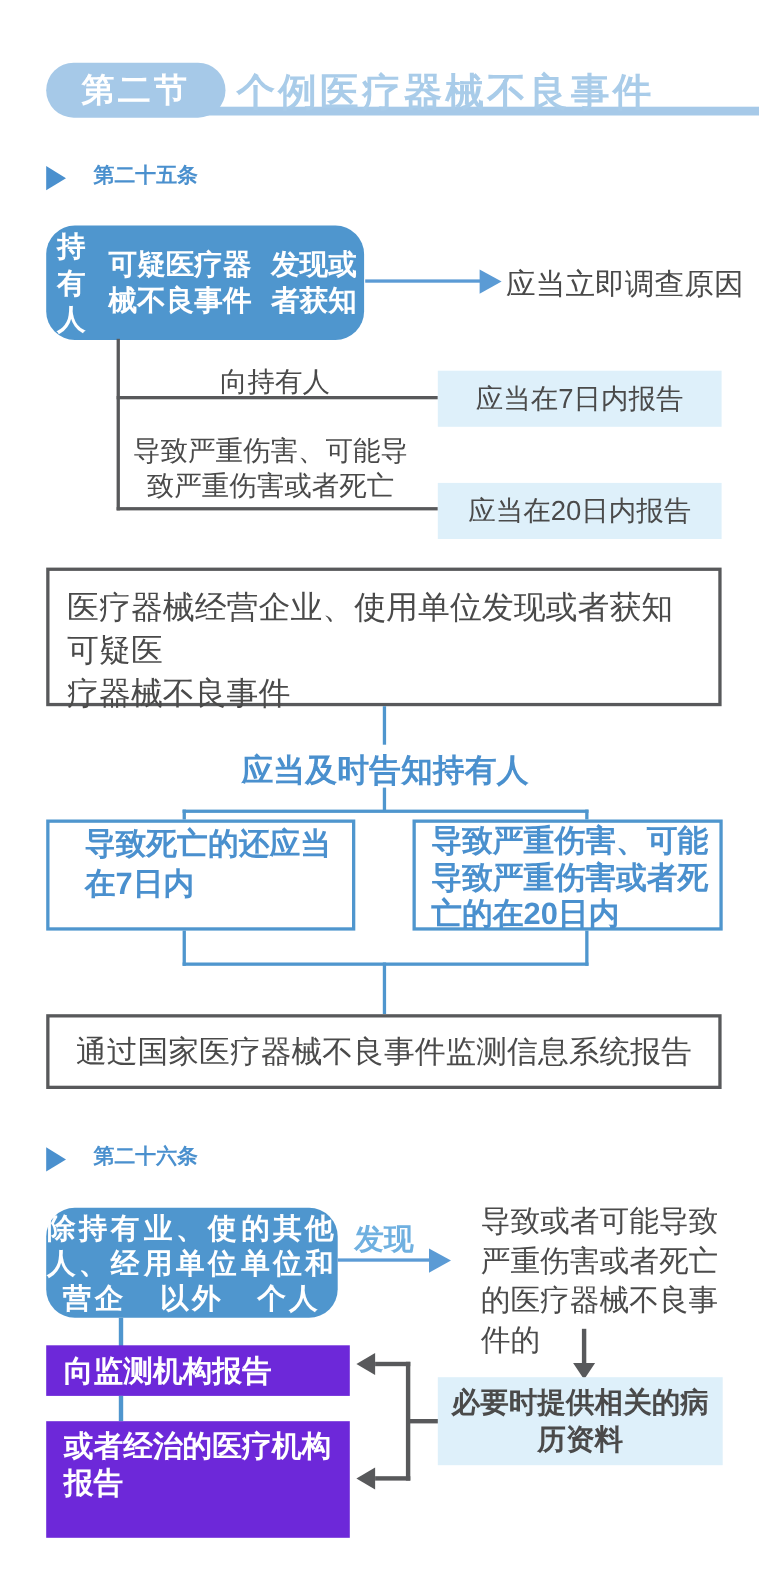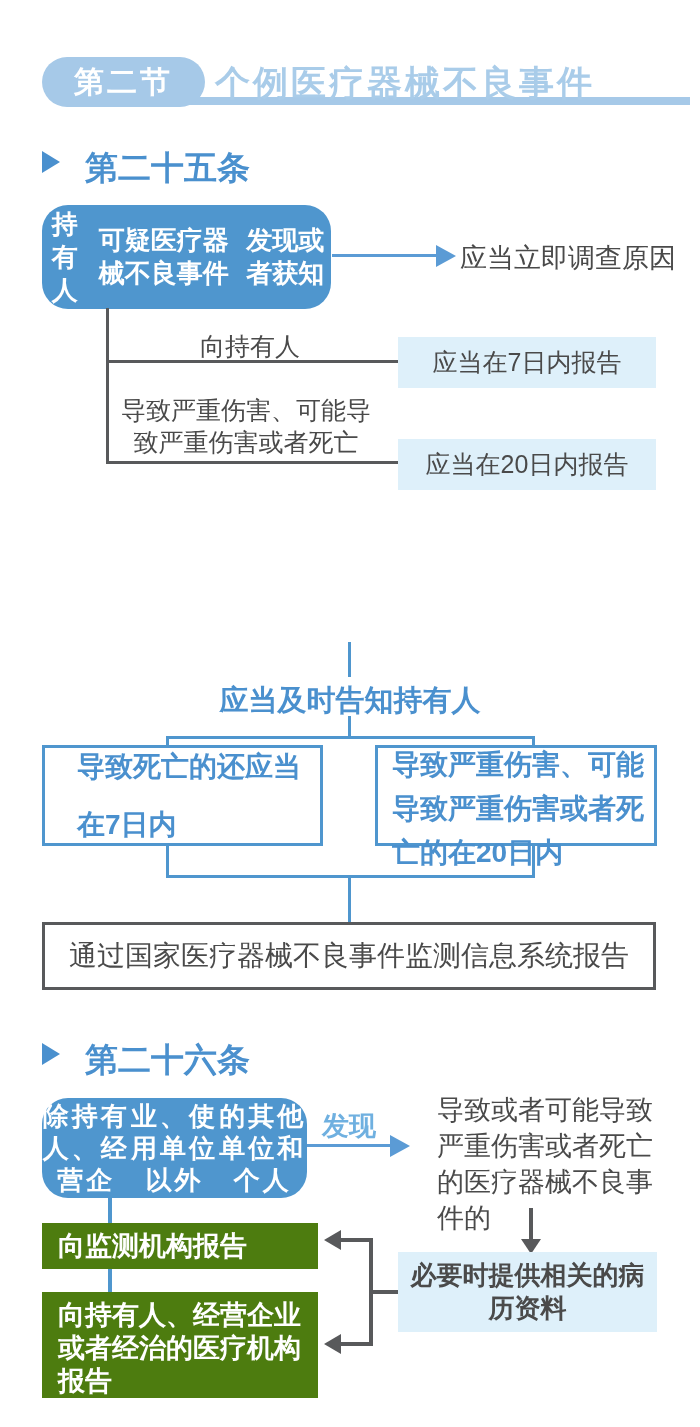--- a/index.html
+++ b/index.html
@@ -8,33 +8,33 @@
     font-family:"Liberation Sans","DejaVu Sans",sans-serif;
   }
   .abs{position:absolute;}
   
   .badge{left:42px;top:57px;width:163px;height:50px;background:#a6c9e8;border-radius:25px;
     display:flex;align-items:center;justify-content:center;color:#fff;font-size:30px;font-weight:bold;letter-spacing:3px;z-index:2;}
   .title-underline{left:183px;top:97px;width:507px;height:8px;background:#a6c9e8;z-index:1;}
   .section-title{left:215px;top:60px;font-size:35px;font-weight:bold;color:#a9cce9;letter-spacing:3px;z-index:2;white-space:nowrap;}
   
   .tri-right{width:0;height:0;border-top:11px solid transparent;border-bottom:11px solid transparent;border-left:18px solid #4a90ce;}
-  .art-heading{font-size:33px;font-weight:bold;color:#4a90ce;white-space:nowrap;}
+  .art-heading{font-size:19px;font-weight:bold;color:#4a90ce;white-space:nowrap;}
   
   .gline{background:#58595b;}
   .bline{background:#4f96ce;}
   .aline{background:#5b9bd5;}
   
   .bluebox{background:#4f96ce;border-radius:26px;color:#fff;font-weight:bold;
     display:flex;flex-direction:row;align-items:center;justify-content:center;text-align:center;}
   .lightbox{background:#def0fa;color:#4a4a4a;display:flex;flex-direction:column;align-items:center;justify-content:center;text-align:center;font-weight:500;}
   .outline-gray{background:#fff;border:3px solid #58595b;color:#4a4a4a;font-weight:500;box-sizing:border-box;}
   .outline-blue{background:#fff;border:3px solid #4f96ce;color:#4a90ce;font-weight:bold;box-sizing:border-box;
-    display:flex;flex-direction:column;justify-content:space-between;gap:11px;}
-  .fillblue{background:#4d7c0f;color:#fff;font-weight:bold;box-sizing:border-box;}
+    display:flex;flex-direction:column;justify-content:flex-start;}
+  .fillblue{background:#6d28d9;color:#fff;font-weight:bold;box-sizing:border-box;}
   .graytext{color:#4a4a4a;font-weight:500;}
   .bluetext{color:#4a90ce;font-weight:bold;}
   .line-block span{display:block;}
   
   .head-right-blue{width:0;height:0;border-top:11px solid transparent;border-bottom:11px solid transparent;border-left:20px solid #5b9bd5;}
   .head-left-gray{width:0;height:0;border-top:10px solid transparent;border-bottom:10px solid transparent;border-right:17px solid #58595b;}
   .head-down-gray{width:0;height:0;border-left:10px solid transparent;border-right:10px solid transparent;border-top:15px solid #58595b;}
 </style>
 </head>
 <body>
@@ -70,20 +70,24 @@
 
   <div class="abs graytext line-block" style="left:100px;top:394px;width:292px;text-align:center;font-size:25px;line-height:32px;">
     <span>导致严重伤害、可能导</span>
     <span>致严重伤害或者死亡</span>
   </div>
   <div class="abs gline" style="left:106px;top:461px;width:292px;height:3px;"></div>
   <div class="abs lightbox" style="left:398px;top:439px;width:258px;height:51px;font-size:25px;">
     <span>应当在20日内报告</span>
   </div>
 
+  <div class="abs outline-gray line-block" style="left:42px;top:516px;width:614px;height:126px;padding:15px 16px;font-size:29px;line-height:39px;">
+    <span>医疗器械经营企业、使用单位发现或者获知可疑医</span>
+    <span>疗器械不良事件</span>
+  </div>
 
   <div class="abs bline" style="left:348px;top:642px;width:3px;height:35px;"></div>
   <div class="abs bluetext" style="left:175px;top:681px;width:350px;text-align:center;font-size:29px;">应当及时告知持有人</div>
   <div class="abs bline" style="left:348px;top:716px;width:3px;height:22px;"></div>
 
   <div class="abs bline" style="left:166px;top:736px;width:369px;height:3px;"></div>
   <div class="abs bline" style="left:166px;top:736px;width:3px;height:10px;"></div>
   <div class="abs bline" style="left:532px;top:736px;width:3px;height:10px;"></div>
 
   <div class="abs outline-blue line-block" style="left:42px;top:745px;width:281px;height:101px;padding-left:32px;font-size:28px;line-height:37px;">
@@ -130,21 +134,20 @@
 
   <div class="abs bline" style="left:108px;top:1198px;width:4px;height:26px;"></div>
 
   <div class="abs fillblue" style="left:42px;top:1223px;width:276px;height:46px;display:flex;align-items:center;padding-left:16px;font-size:27px;">
     <span>向监测机构报告</span>
   </div>
 
   <div class="abs bline" style="left:108px;top:1269px;width:4px;height:23px;"></div>
 
   <div class="abs fillblue line-block" style="left:42px;top:1292px;width:276px;height:106px;padding:7px 0 0 16px;font-size:27px;line-height:33px;">
-    <span>向持有人、经营企业</span>
     <span>或者经治的医疗机构</span>
     <span>报告</span>
   </div>
 
   <div class="abs lightbox line-block" style="left:398px;top:1252px;width:259px;height:80px;font-size:26px;line-height:33px;font-weight:bold;">
     <span>必要时提供相关的病</span>
     <span>历资料</span>
   </div>
 
   <div class="abs gline" style="left:369px;top:1238px;width:4px;height:108px;"></div>

